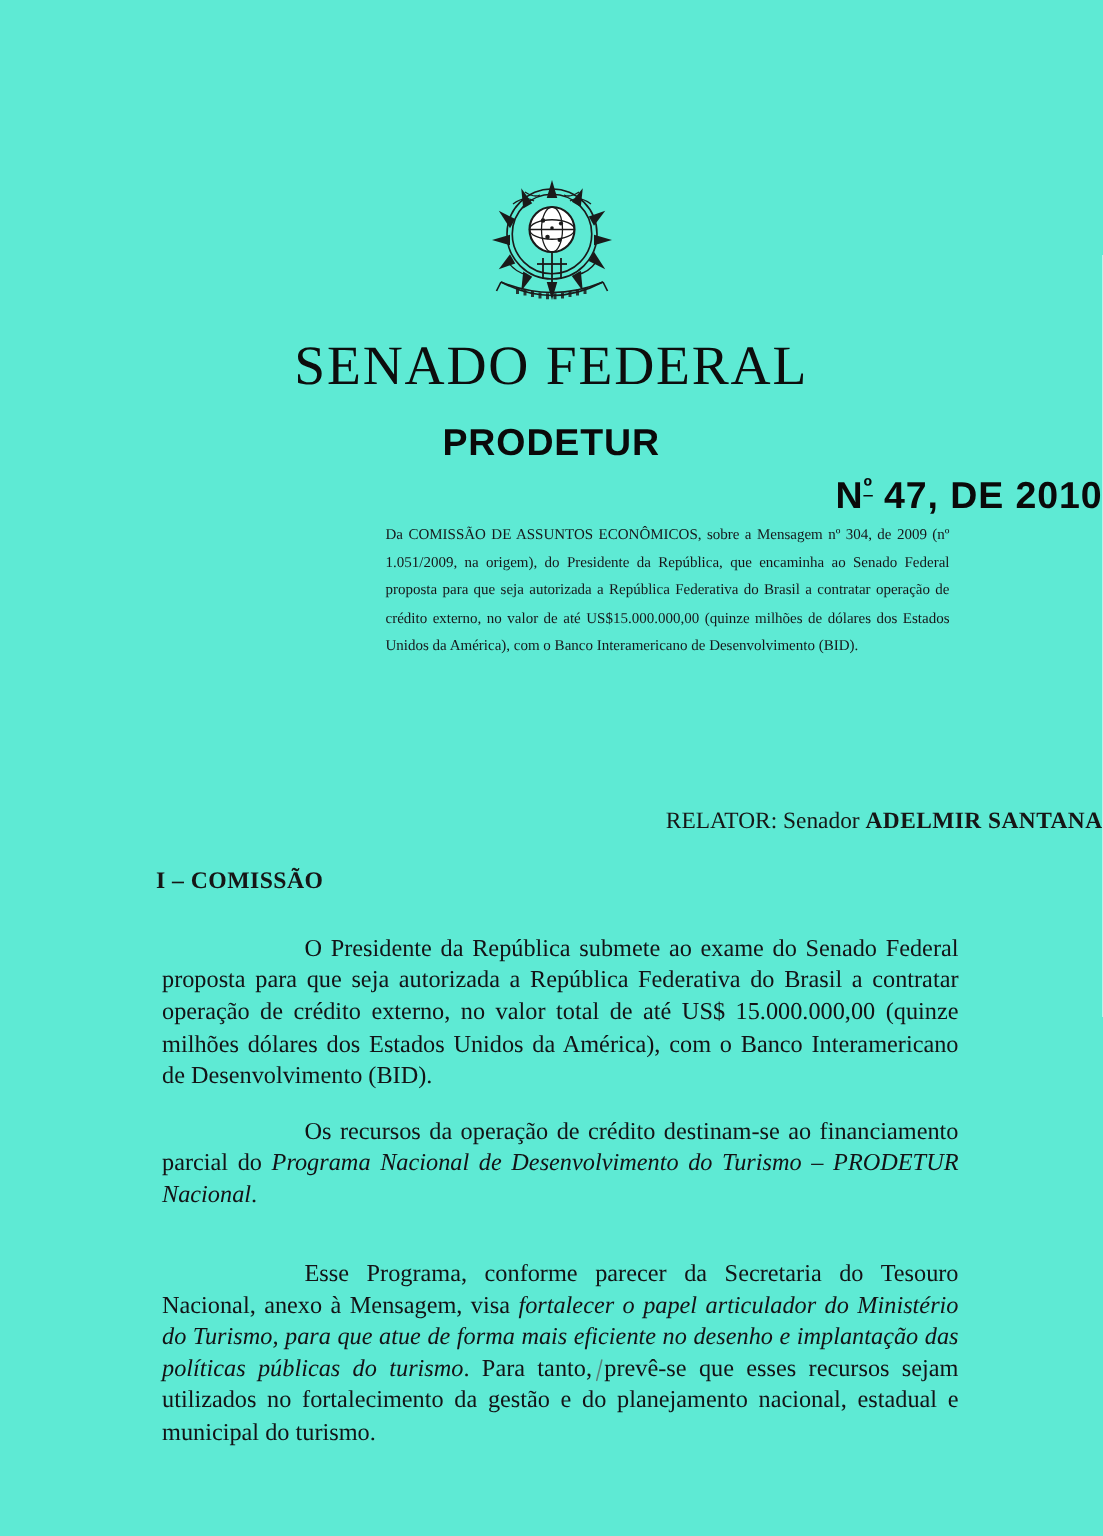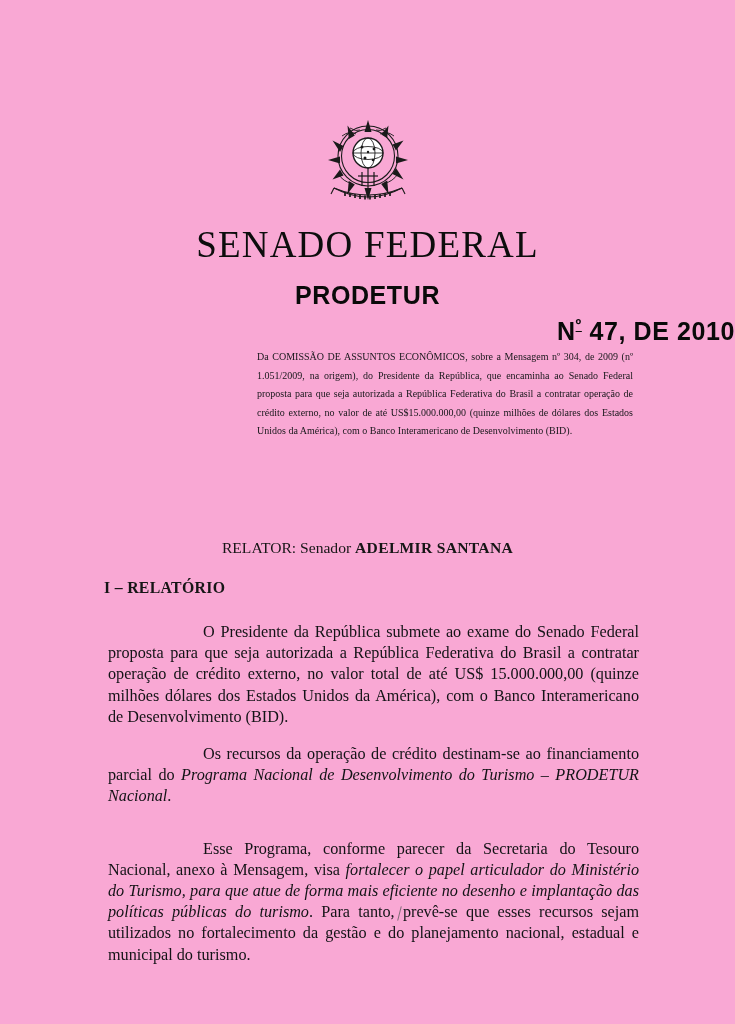--- a/index.html
+++ b/index.html
@@ -14,21 +14,21 @@
     position: relative;
     overflow: hidden;
     font-family: "Liberation Serif", "DejaVu Serif", serif;
     color: #161616;
     -webkit-font-smoothing: antialiased;
   }
 
   .page {
     position: absolute;
     inset: 0;
-    background: #f9a8d4;
+    background: #5eead4;
     text-decoration: underline;
   }
 
   
   .crest-wrap {
     position: absolute;
     top: 112px;
     left: 0;
     width: 735px;
     text-align: center;
@@ -94,21 +94,21 @@
     line-height: 18.6px;
     color: #17171a;
   }
 
   
   .relator {
     position: absolute;
     top: 538px;
     left: 0;
     width: 735px;
-    text-align: center;
+    text-align: right;
     font-size: 15.6px;
     line-height: 19px;
   }
   .relator b { font-weight: bold; letter-spacing: 0.3px; }
 
   
   .section-heading {
     position: absolute;
     top: 578px;
     left: 104px;
@@ -245,21 +245,21 @@
 
   <div class="parecer-block">
     <div class="parecer-line1">PRODETUR</div>
     <div class="parecer-line2"><span>N</span><span class="ord">º</span><span> 47, DE 2010</span></div>
   </div>
 
   <div class="ementa">Da COMISSÃO DE ASSUNTOS ECONÔMICOS, sobre a Mensagem nº 304, de 2009 (nº 1.051/2009, na origem), do Presidente da República, que encaminha ao Senado Federal proposta para que seja autorizada a República Federativa do Brasil a contratar operação de crédito externo, no valor de até US$15.000.000,00 (quinze milhões de dólares dos Estados Unidos da América), com o Banco Interamericano de Desenvolvimento (BID).</div>
 
   <div class="relator"><span>RELATOR: Senador </span><b>ADELMIR SANTANA</b></div>
 
-  <div class="section-heading">I – RELATÓRIO</div>
+  <div class="section-heading">I – COMISSÃO</div>
 
   <div class="body-block" id="body-block">
       <p class="para"><span>O Presidente da República submete ao exame do Senado Federal proposta para que seja autorizada a República Federativa do Brasil a contratar operação de crédito externo, no valor total de até US$ 15.000.000,00 (quinze milhões dólares dos Estados Unidos da América), com o Banco Interamericano de Desenvolvimento (BID).</span></p>
       <p class="para"><span>Os recursos da operação de crédito destinam-se ao financiamento parcial do </span><i>Programa Nacional de Desenvolvimento do Turismo – PRODETUR Nacional</i><span>.</span></p>
       <p class="para"><span>Esse Programa, conforme parecer da Secretaria do Tesouro Nacional, anexo à Mensagem, visa </span><i>fortalecer o papel articulador do Ministério do Turismo, para que atue de forma mais eficiente no desenho e implantação das políticas públicas do turismo</i><span>. Para tanto, prevê-se que esses recursos sejam utilizados no fortalecimento da gestão e do planejamento nacional, estadual e municipal do turismo.</span></p>
     </div>
 
   <div class="scan-tick">
       <span></span>
     </div>

